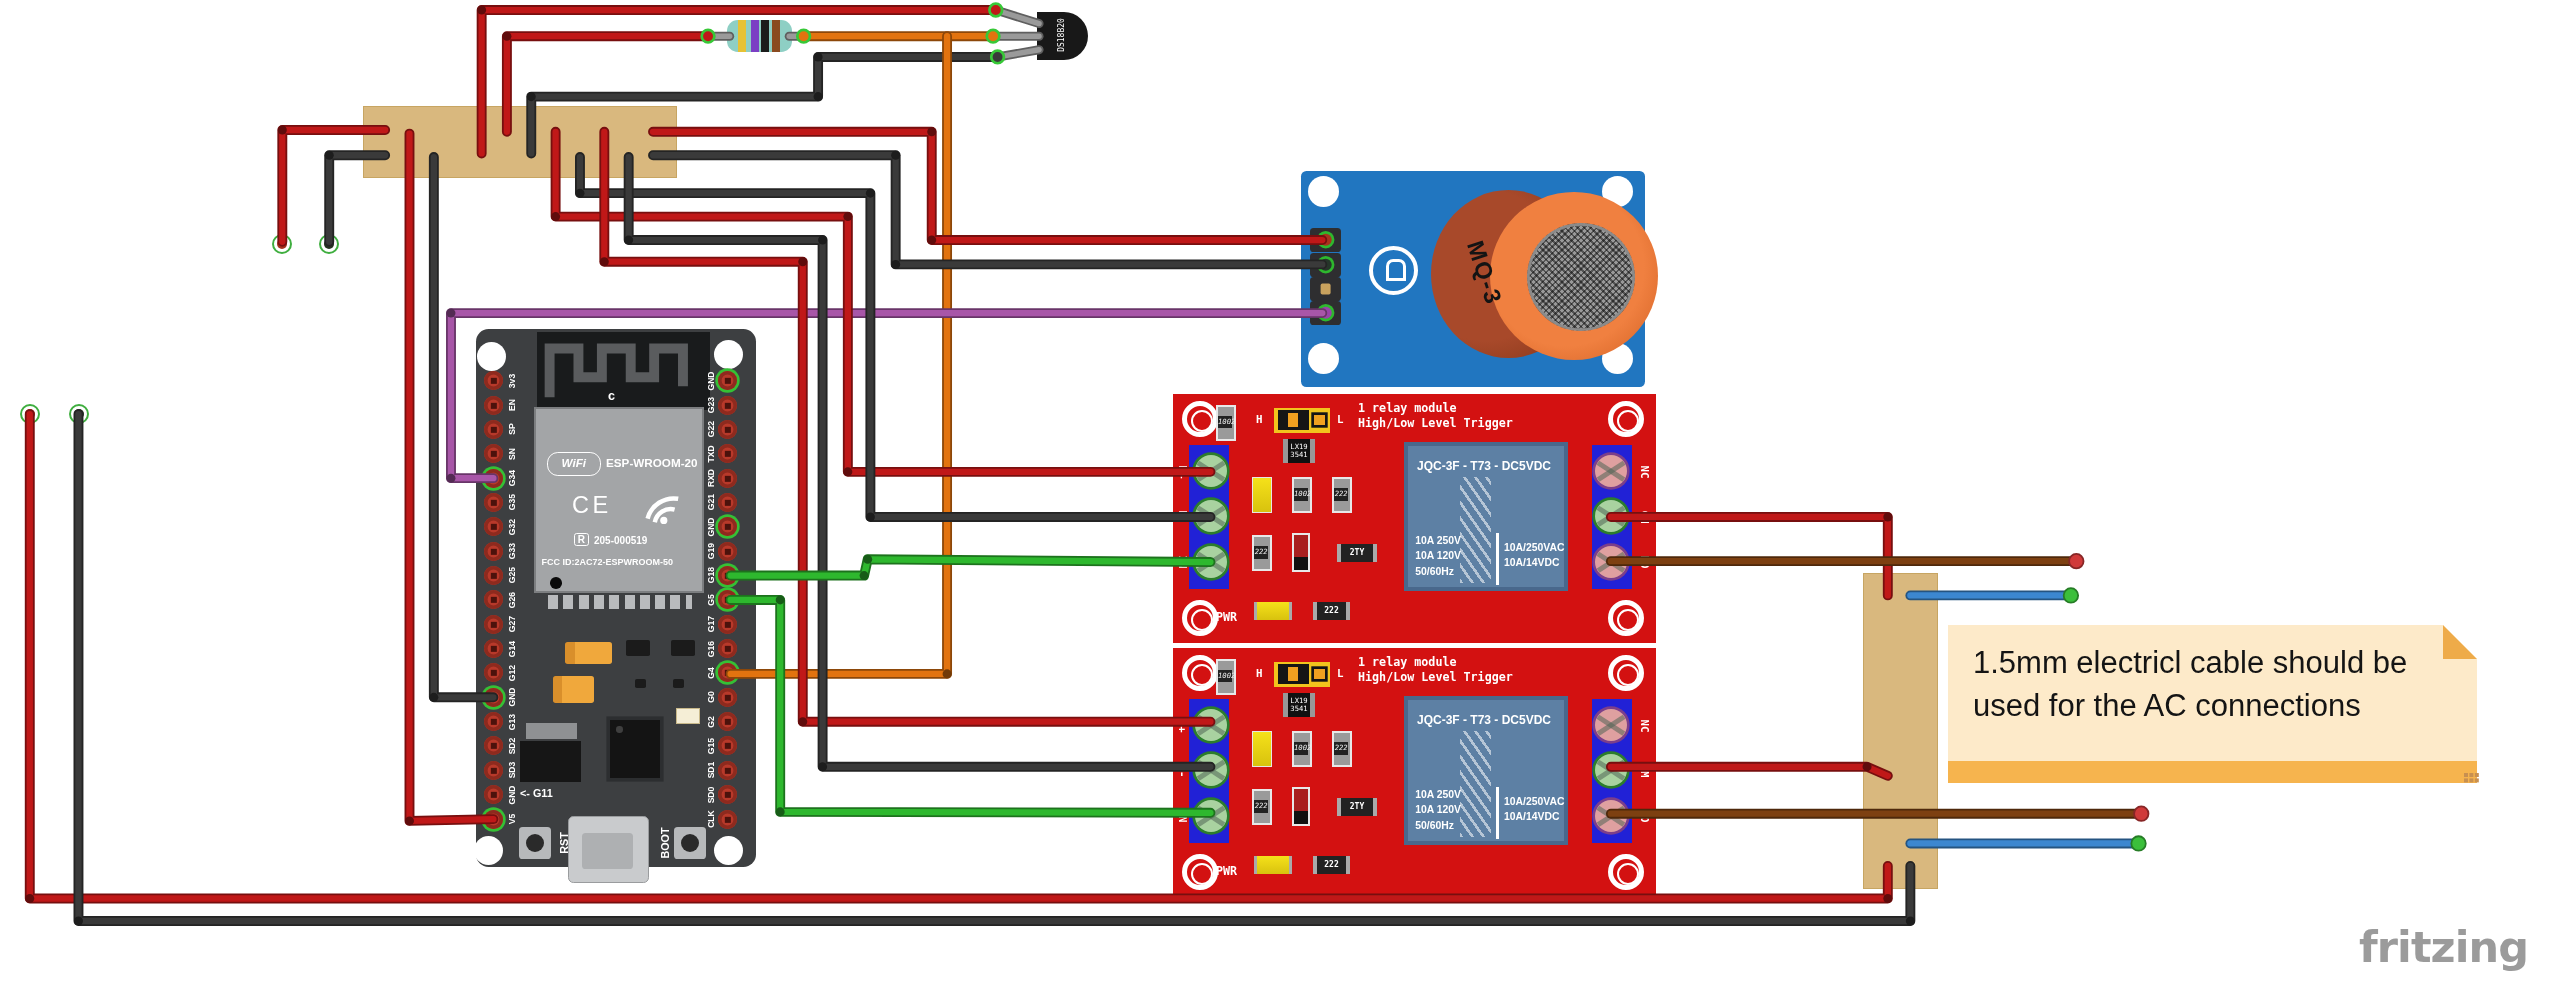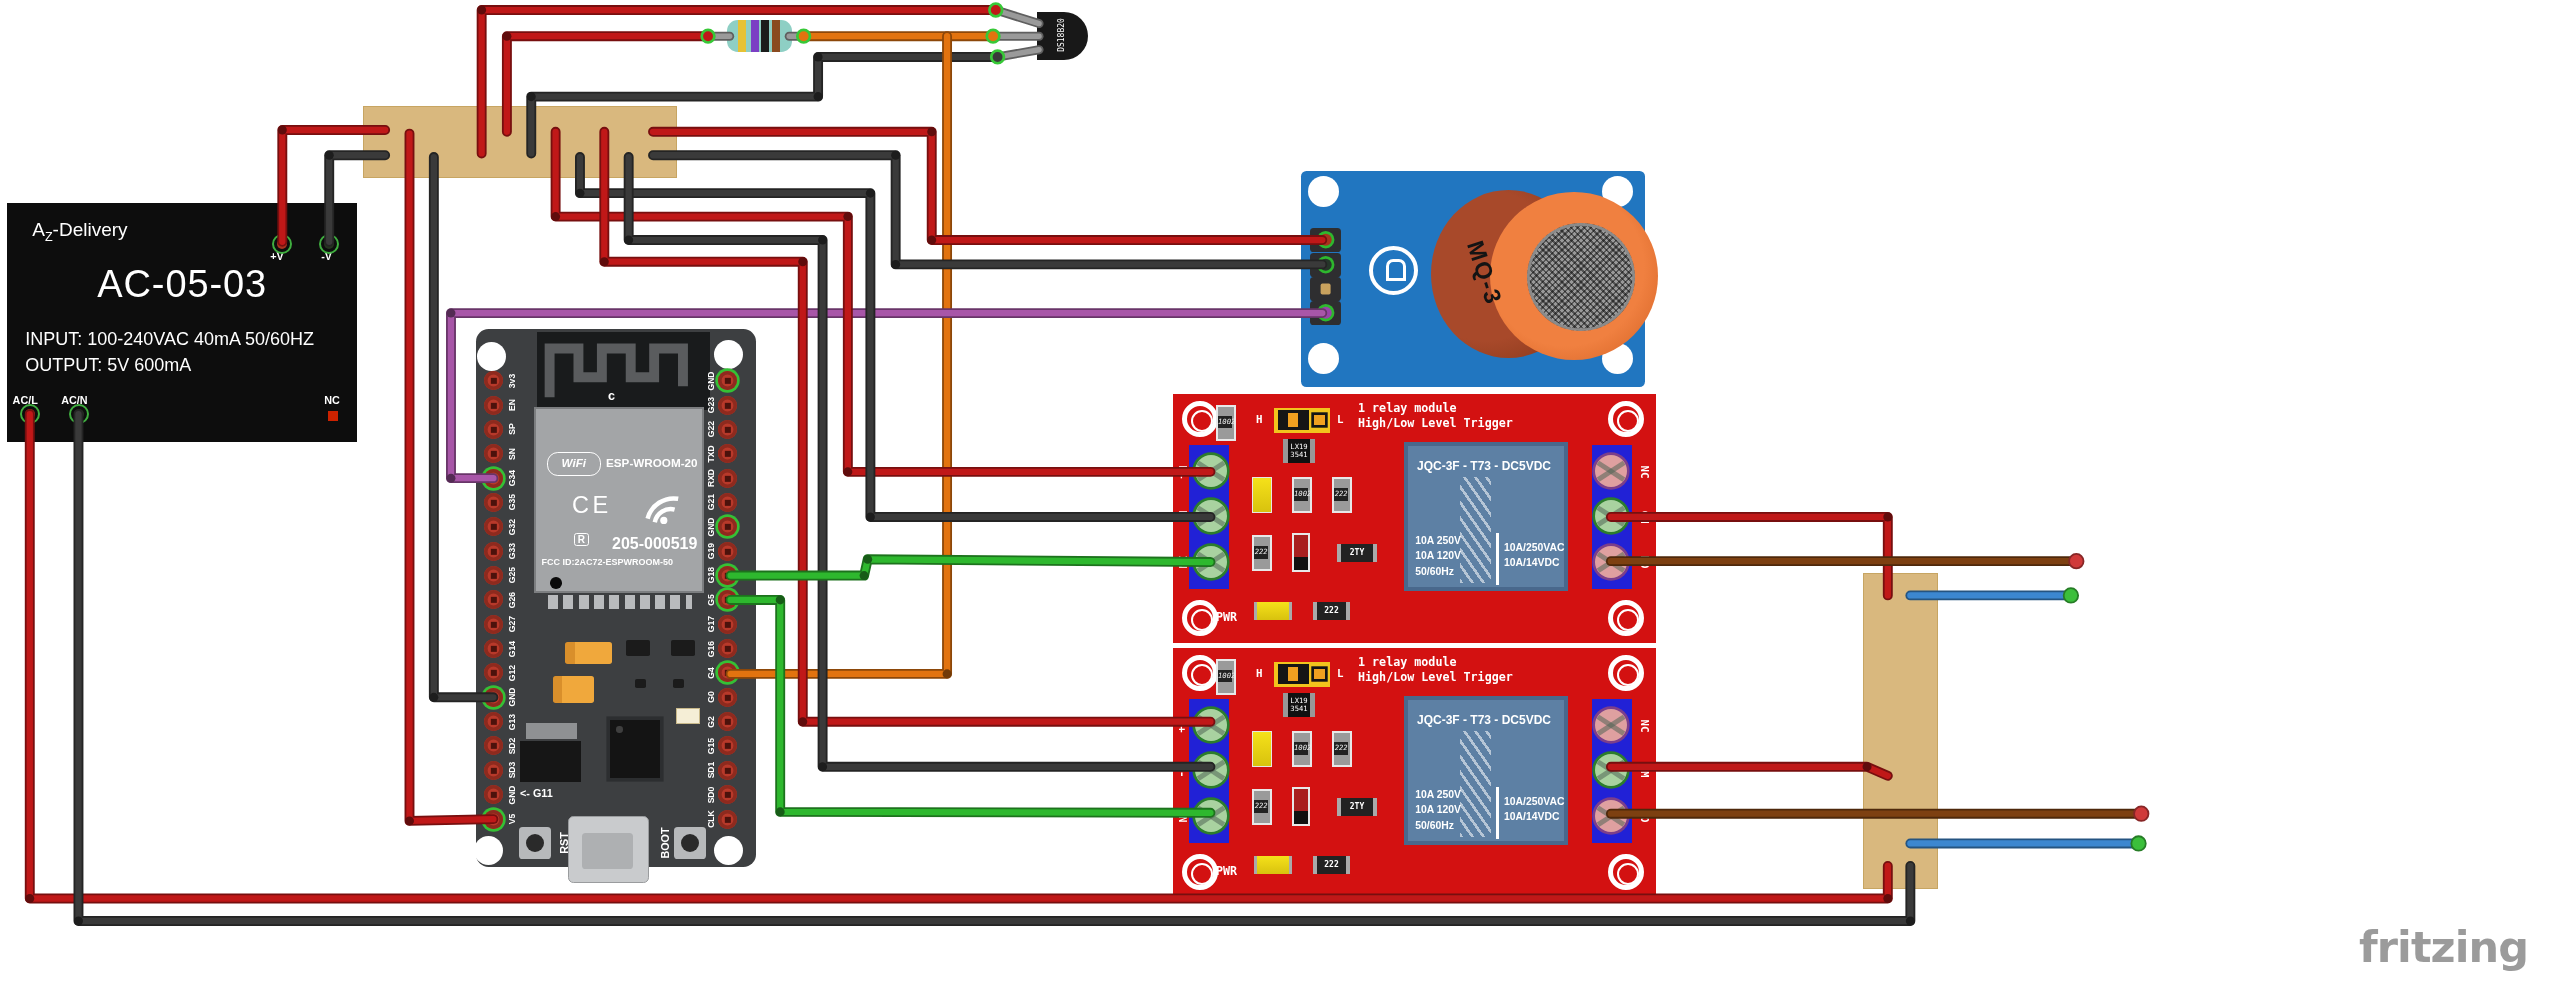--- a/index.html
+++ b/index.html
@@ -117,32 +117,20 @@
   .fritzing{position:absolute;left:2359px;top:922px;font-size:43px;font-weight:bold;color:#9b9b9b;
             font-family:"DejaVu Sans",sans-serif;letter-spacing:-0.9px;}
   #wire-layer{position:absolute;left:0;top:0;z-index:30;}
   .layer20{z-index:20;} .layer10{z-index:10;}
 </style>
 </head>
 <body>
 
 <div id="canvas">
 
-  <div class="psu layer10">
-    <div class="psu-brand"><span>A</span><sub>Z</sub><span>-Delivery</span></div>
-    <div class="psu-model">AC-05-03</div>
-    <div class="psu-line" style="top:126px;">INPUT: 100-240VAC 40mA 50/60HZ</div>
-    <div class="psu-line" style="top:152px;">OUTPUT: 5V  600mA</div>
-    <div class="psu-pinlbl" style="left:263px;top:47px;">+V</div>
-    <div class="psu-pinlbl" style="left:314px;top:47px;">-V</div>
-    <div class="psu-pinlbl" style="left:5.4px;top:191px;">AC/L</div>
-    <div class="psu-pinlbl" style="left:54px;top:191px;">AC/N</div>
-    <div class="psu-pinlbl" style="left:317px;top:191px;">NC</div>
-    <div class="ncsq" style="left:321px;top:208px;"></div>
-  </div>
   <div class="ppin layer10" style="left:272px;top:234px;">
       <i style="background:#a8321e;"></i>
     </div>
   <div class="ppin layer10" style="left:319px;top:234px;">
       <i style="background:#25331f;"></i>
     </div>
   <div class="ppin layer10" style="left:20px;top:404px;">
       <i style="background:#a8321e;"></i>
     </div>
   <div class="ppin layer10" style="left:69px;top:404px;">
@@ -167,21 +155,21 @@
     <div class="esp-shield">
       <div class="wifi-badge">WiFi</div>
       <div class="shield-txt" style="left:70px;top:47px;font-size:11.7px;">ESP-WROOM-20</div>
       <div class="shield-txt" style="left:36px;top:83px;font-size:23.5px;font-weight:normal;letter-spacing:3.6px;">CE</div>
       <svg style="position:absolute;left:106px;top:79px;" width="40" height="36" viewBox="0 0 44 40">
         <path d="M6 34 A30 30 0 0 1 40 12" stroke="#fff" stroke-width="5" fill="none"></path>
         <path d="M14 38 A18 18 0 0 1 36 24" stroke="#fff" stroke-width="5" fill="none"></path>
         <circle cx="24" cy="36" r="4" fill="#fff"></circle>
       </svg>
       <div class="shield-txt" style="left:38px;top:124px;font-size:10px;border:1.8px solid #fff;border-radius:2.7px;padding:0 2.7px;">R</div>
-      <div class="shield-txt" style="left:76px;top:126px;font-size:16px;">205-000519</div>
+      <div class="shield-txt" style="left:58px;top:126px;font-size:10px;">205-000519</div>
       <div class="shield-txt" style="left:5.4px;top:148px;font-size:9px;">FCC ID:2AC72-ESPWROOM-50</div>
       <div style="position:absolute;left:14.4px;top:168px;width:11.7px;height:11.7px;border-radius:50%;background:#0a0a0a;"></div>
     </div>
     <div class="esp-pads"></div>
     <div class="cap-orange" style="left:89px;top:313px;width:47px;height:21.6px;"></div>
     <div class="cap-orange" style="left:77px;top:347px;width:41px;height:27px;"></div>
     <div class="sot" style="left:150px;top:311px;width:23.5px;height:16px;"></div>
     <div class="sot" style="left:195px;top:311px;width:23.5px;height:16px;"></div>
     <div class="sot" style="left:159px;top:350px;width:10.8px;height:9px;"></div>
     <div class="sot" style="left:197px;top:350px;width:10.8px;height:9px;"></div>
@@ -504,20 +492,27 @@
   <div class="ds18 layer10">
     <div class="vtext" style="left:23.5px;top:23.5px;font-size:8px;color:#fff;font-family:'DejaVu Sans Mono',monospace;">DS18B20</div>
   </div>
   <div class="res layer10">
     <b style="left:10.8px;background:#e6c235;"></b>
     <b style="left:23.5px;background:#7b3fc4;"></b>
     <b style="left:34px;background:#1c1c1c;"></b>
     <b style="left:45px;background:#8a4b20;"></b>
   </div>
 
+  <div class="note layer10">
+    <div class="note-fold"></div>
+    <div class="note-txt" style="top:20px;">1.5mm electricl cable should be</div>
+    <div class="note-txt" style="top:63px;">used for the AC connections</div>
+    <div class="note-bar"></div>
+    <div class="note-dots"></div>
+  </div>
 
   <div class="fritzing">fritzing</div>
 
   <svg id="wire-layer" width="2576" height="996" viewBox="0 0 2856 1104">
       <polyline points="33,459 33,996 2093,996 2093,960" fill="none" stroke="rgb(119,15,15)" stroke-width="11" stroke-linecap="round" stroke-linejoin="round"></polyline>
       <polyline points="33,459 33,996 2093,996 2093,960" fill="none" stroke="#c01818" stroke-width="7" stroke-linecap="round" stroke-linejoin="round"></polyline>
       <circle cx="33" cy="996" r="5" fill="rgb(96,12,12)"></circle>
       <circle cx="2093" cy="996" r="5" fill="rgb(96,12,12)"></circle>
       <polyline points="87,459 87,1021 2118,1021 2118,960" fill="none" stroke="rgb(36,36,36)" stroke-width="11" stroke-linecap="round" stroke-linejoin="round"></polyline>
       <polyline points="87,459 87,1021 2118,1021 2118,960" fill="none" stroke="#3a3a3a" stroke-width="7" stroke-linecap="round" stroke-linejoin="round"></polyline>

